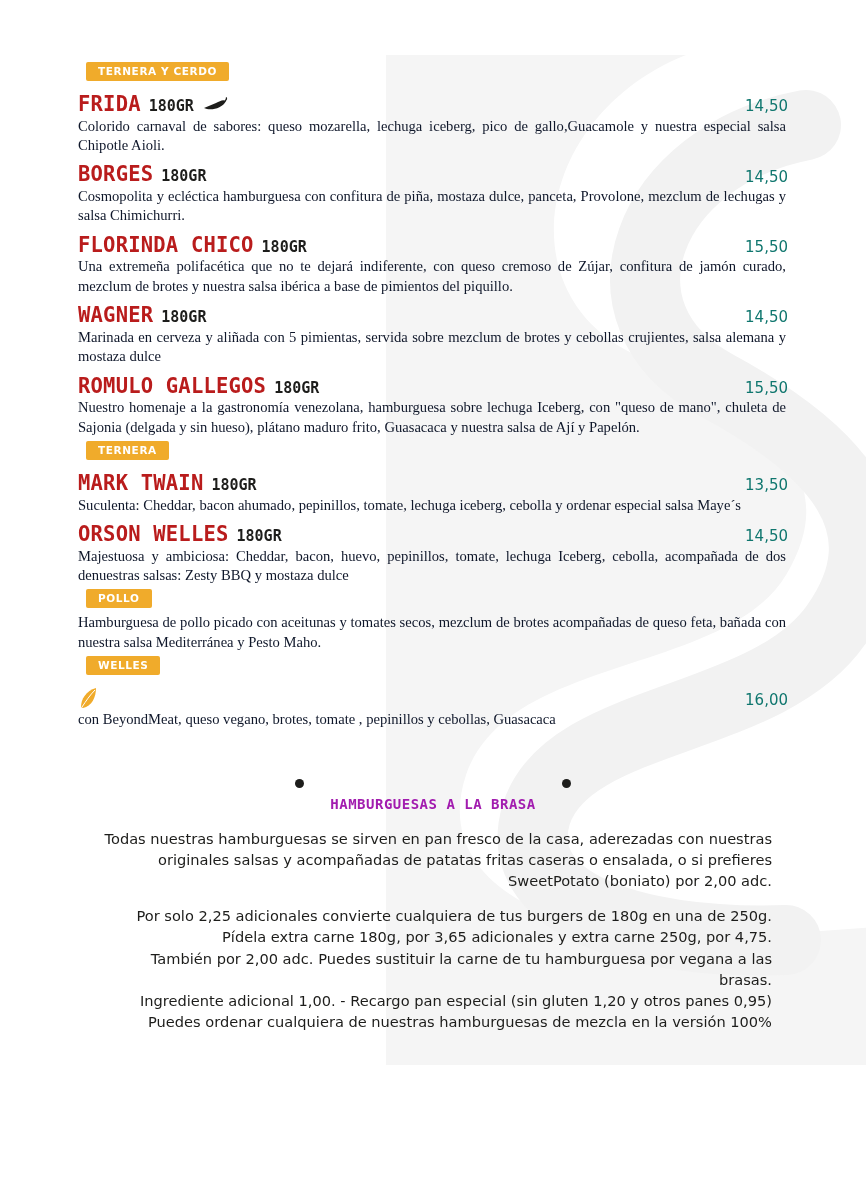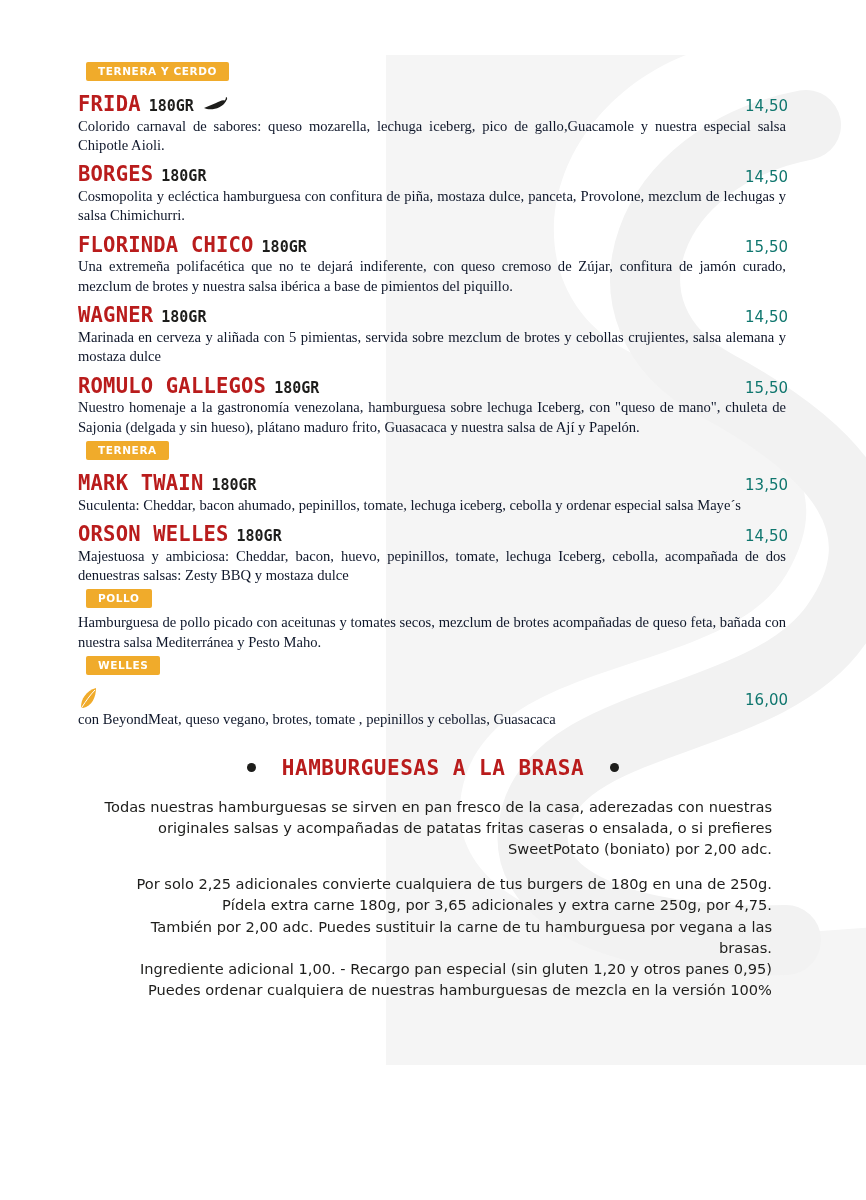--- a/index.html
+++ b/index.html
@@ -110,23 +110,24 @@
   }
   .divider-title .dot {
     width: 9px; height: 9px;
     border-radius: 50%;
     background: #1d1d1b;
     display: inline-block;
   }
   .section-title {
     font-family: "DejaVu Sans Mono", monospace;
     font-weight: bold;
-    font-size: 21px;
+    font-size: 14px;
     letter-spacing: 0.5px;
-    color: #b91c1c;
+    color: #a21caf;
+    margin-top: 40px;
   }
 
   .notes {
     text-align: right;
     font-family: "DejaVu Sans", sans-serif;
     font-size: 14.6px;
     line-height: 1.45;
     color: #1d1d1b;
     padding: 0 16px;
   }

